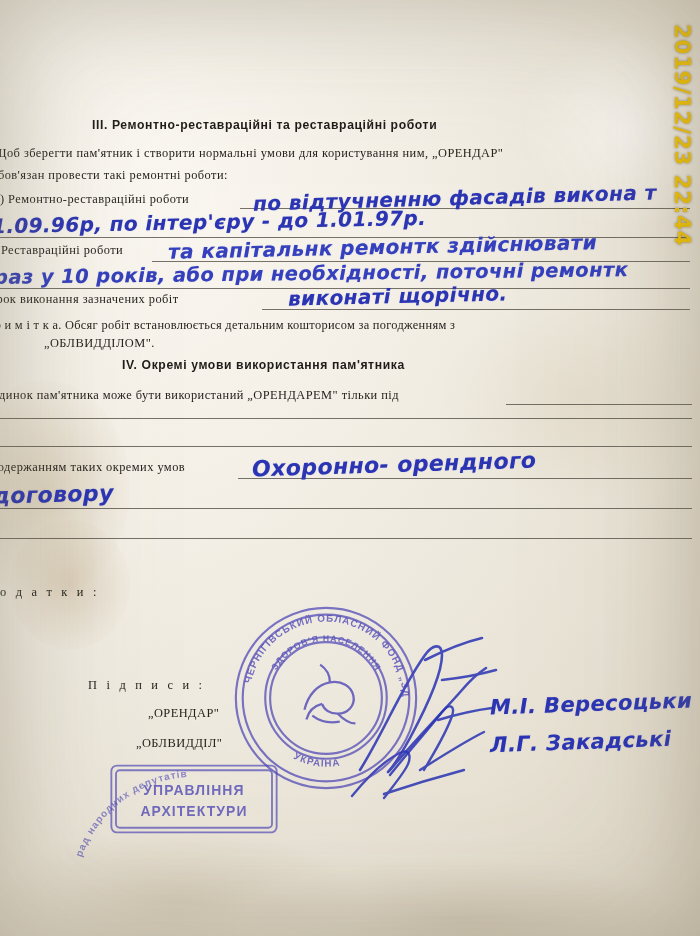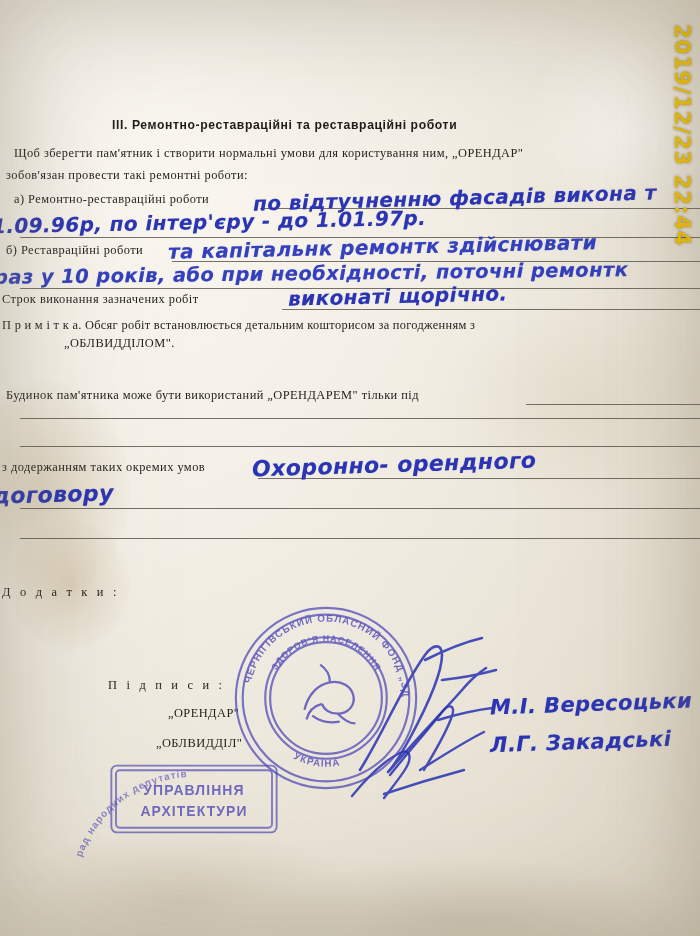--- a/index.html
+++ b/index.html
@@ -45,21 +45,20 @@
     inset: 0;
     box-shadow: inset 0 0 90px rgba(120,105,80,0.30), inset 0 0 190px rgba(130,115,90,0.18);
     pointer-events: none;
   }
 
   
   .doc {
     position: absolute;
     inset: 0;
     color: #2a2722;
-    margin-left: 20px;
   }
   .ln {
     position: absolute;
     white-space: nowrap;
     font-family: "Liberation Serif", serif;
     font-size: 12.4px;
     letter-spacing: 0.45px;
     color: #26241f;
   }
   .hdr {
@@ -157,20 +156,21 @@
     <div class="ln" style="left:-14px; top:243px;">б) Реставраційні  роботи</div>
     <div class="rule" style="left:152px; top:261px; width:538px;"></div>
     <div class="rule" style="left:0px; top:288px; width:690px;"></div>
 
     <div class="ln" style="left:-18px; top:292px;">Строк виконання зазначених робіт</div>
     <div class="rule" style="left:262px; top:309px; width:428px;"></div>
 
     <div class="ln" style="left:-18px; top:318px; letter-spacing:0.3px;">П р и м і т к а.   Обсяг робіт встановлюється детальним кошторисом за  погодженням   з</div>
     <div class="ln" style="left:44px; top:336px;">„ОБЛВИДДІЛОМ".</div>
 
+    <div class="ln hdr" style="left:122px; top:358px;">IV.  Окремі умови використання пам'ятника</div>
 
     <div class="ln" style="left:-14px; top:388px;">Будинок пам'ятника може бути використаний  „ОРЕНДАРЕМ" тільки під</div>
     <div class="rule" style="left:506px; top:404px; width:186px;"></div>
     <div class="rule" style="left:0px; top:418px; width:692px;"></div>
     <div class="rule" style="left:0px; top:446px; width:692px;"></div>
 
     <div class="ln" style="left:-18px; top:460px;">з додержанням таких окремих умов</div>
     <div class="rule" style="left:238px; top:478px; width:454px;"></div>
     <div class="rule" style="left:0px; top:508px; width:692px;"></div>
     <div class="rule" style="left:0px; top:538px; width:692px;"></div>

